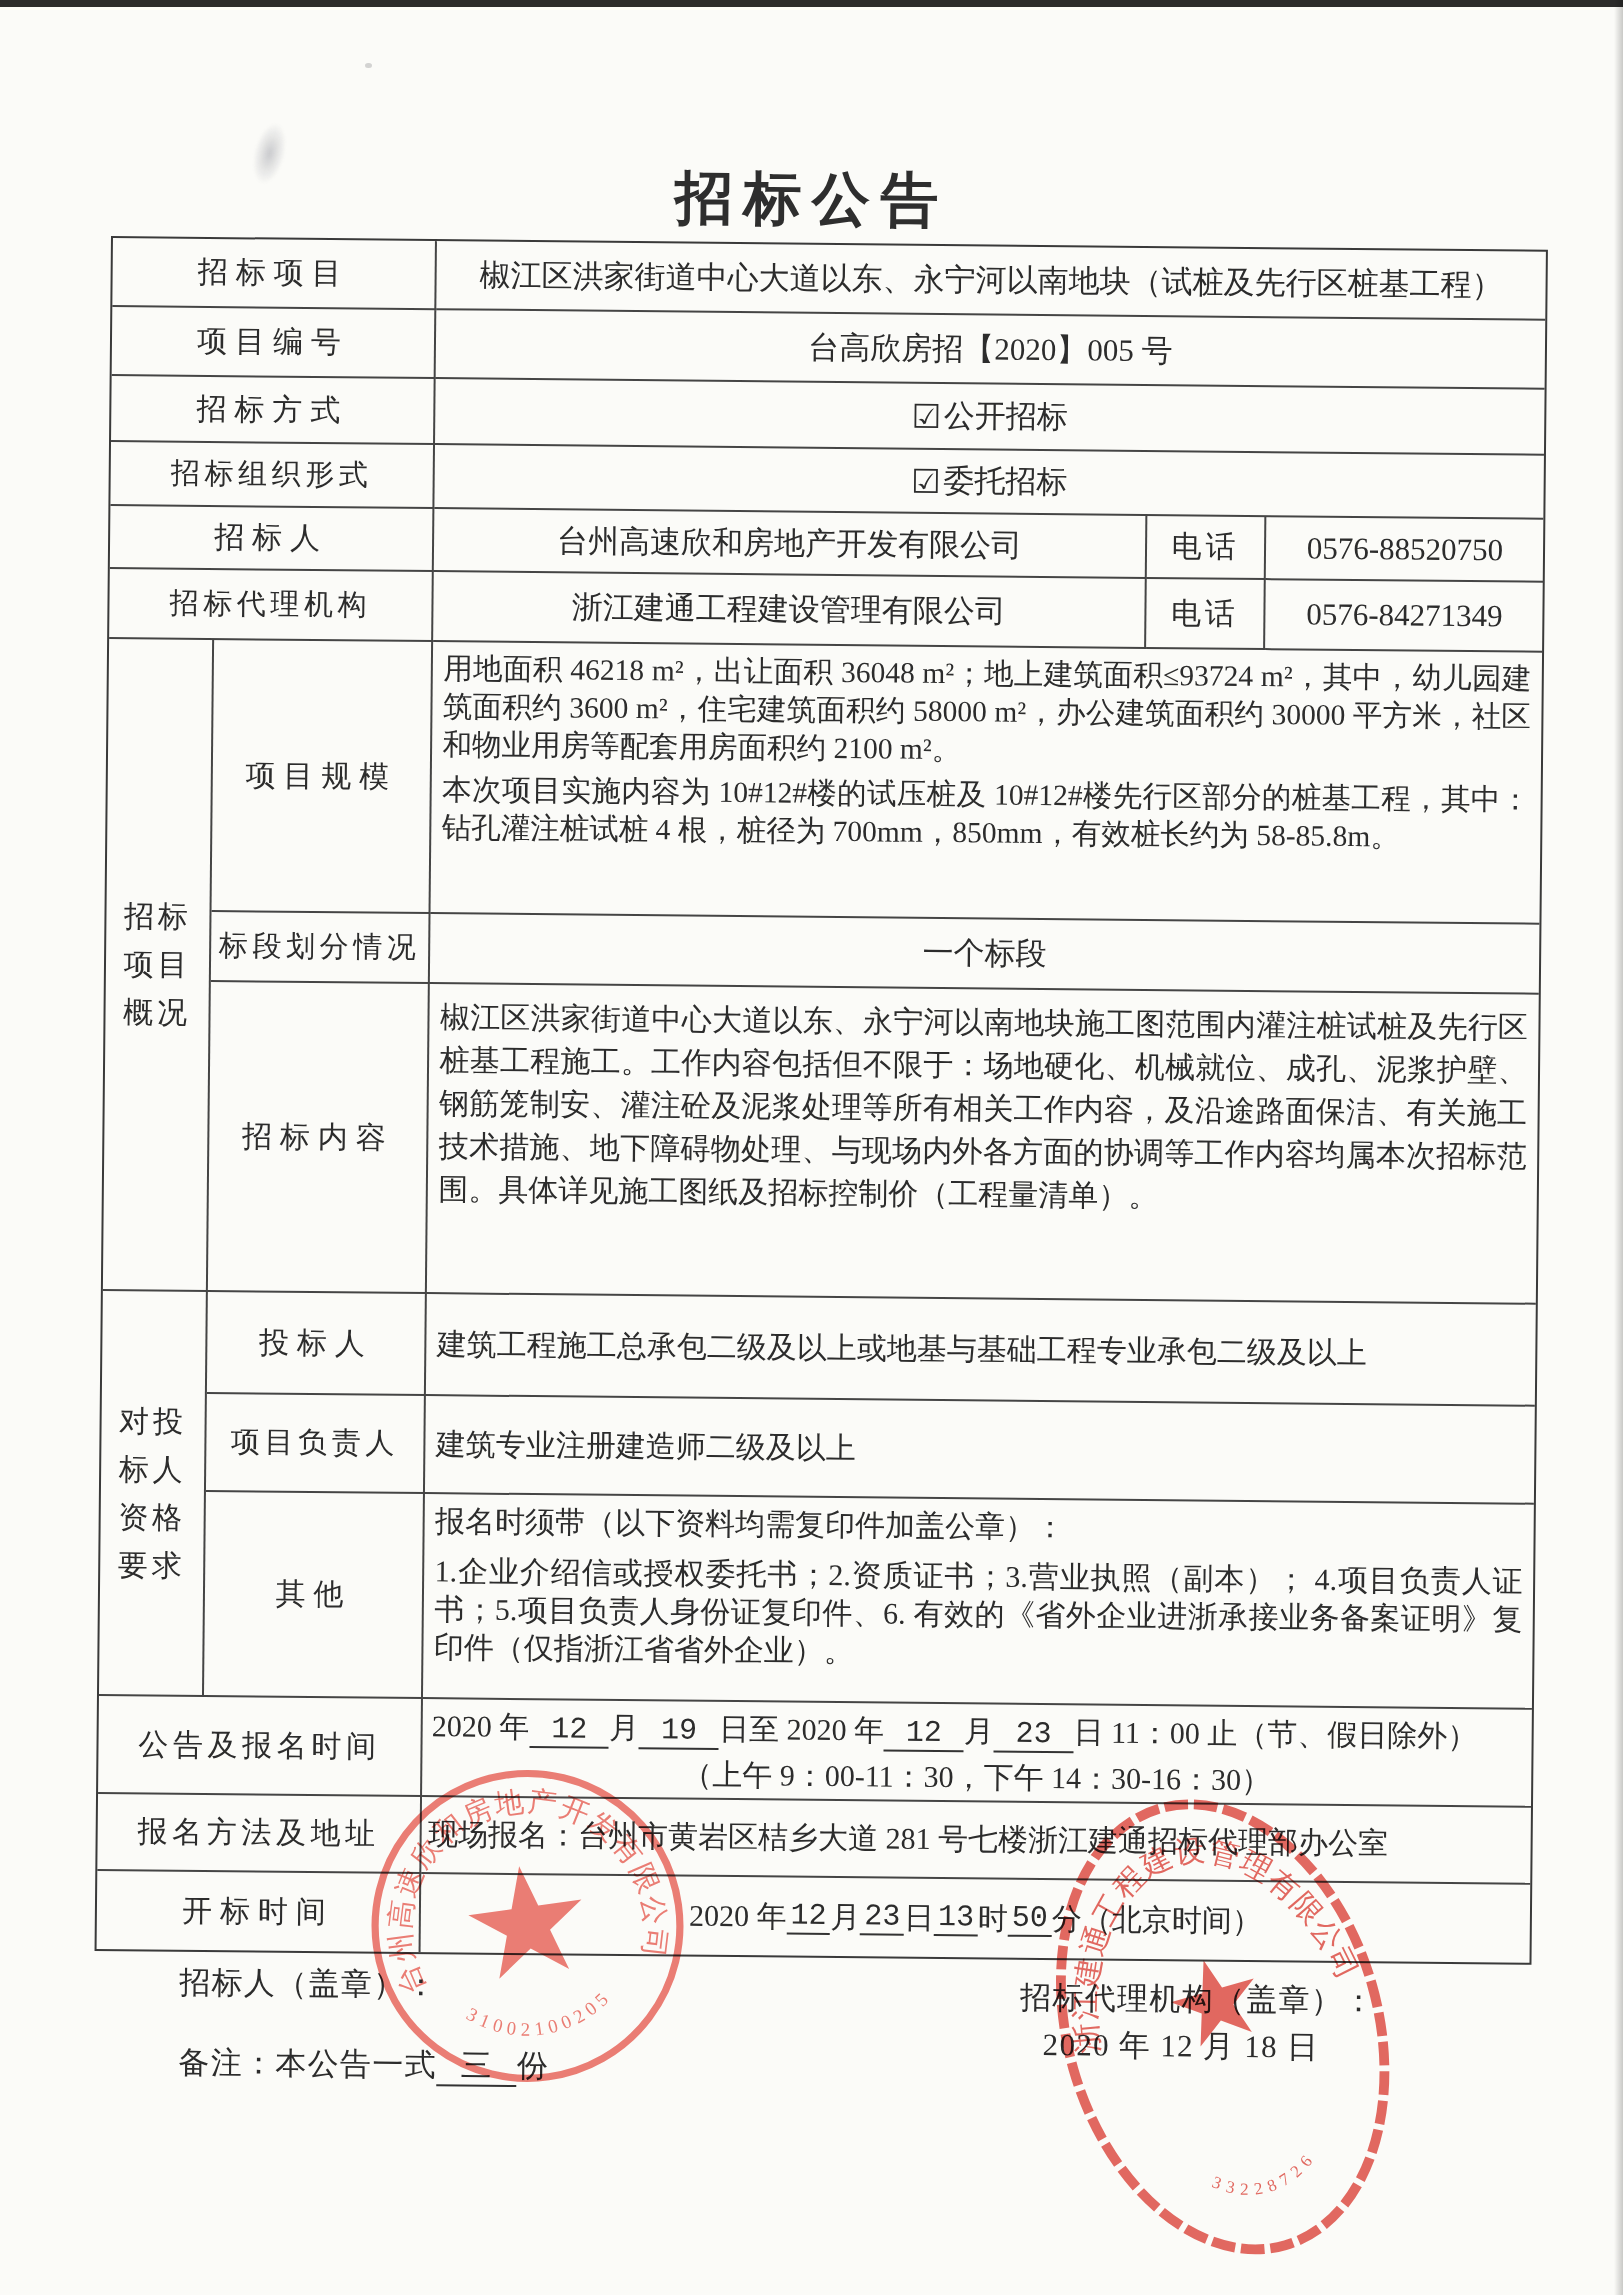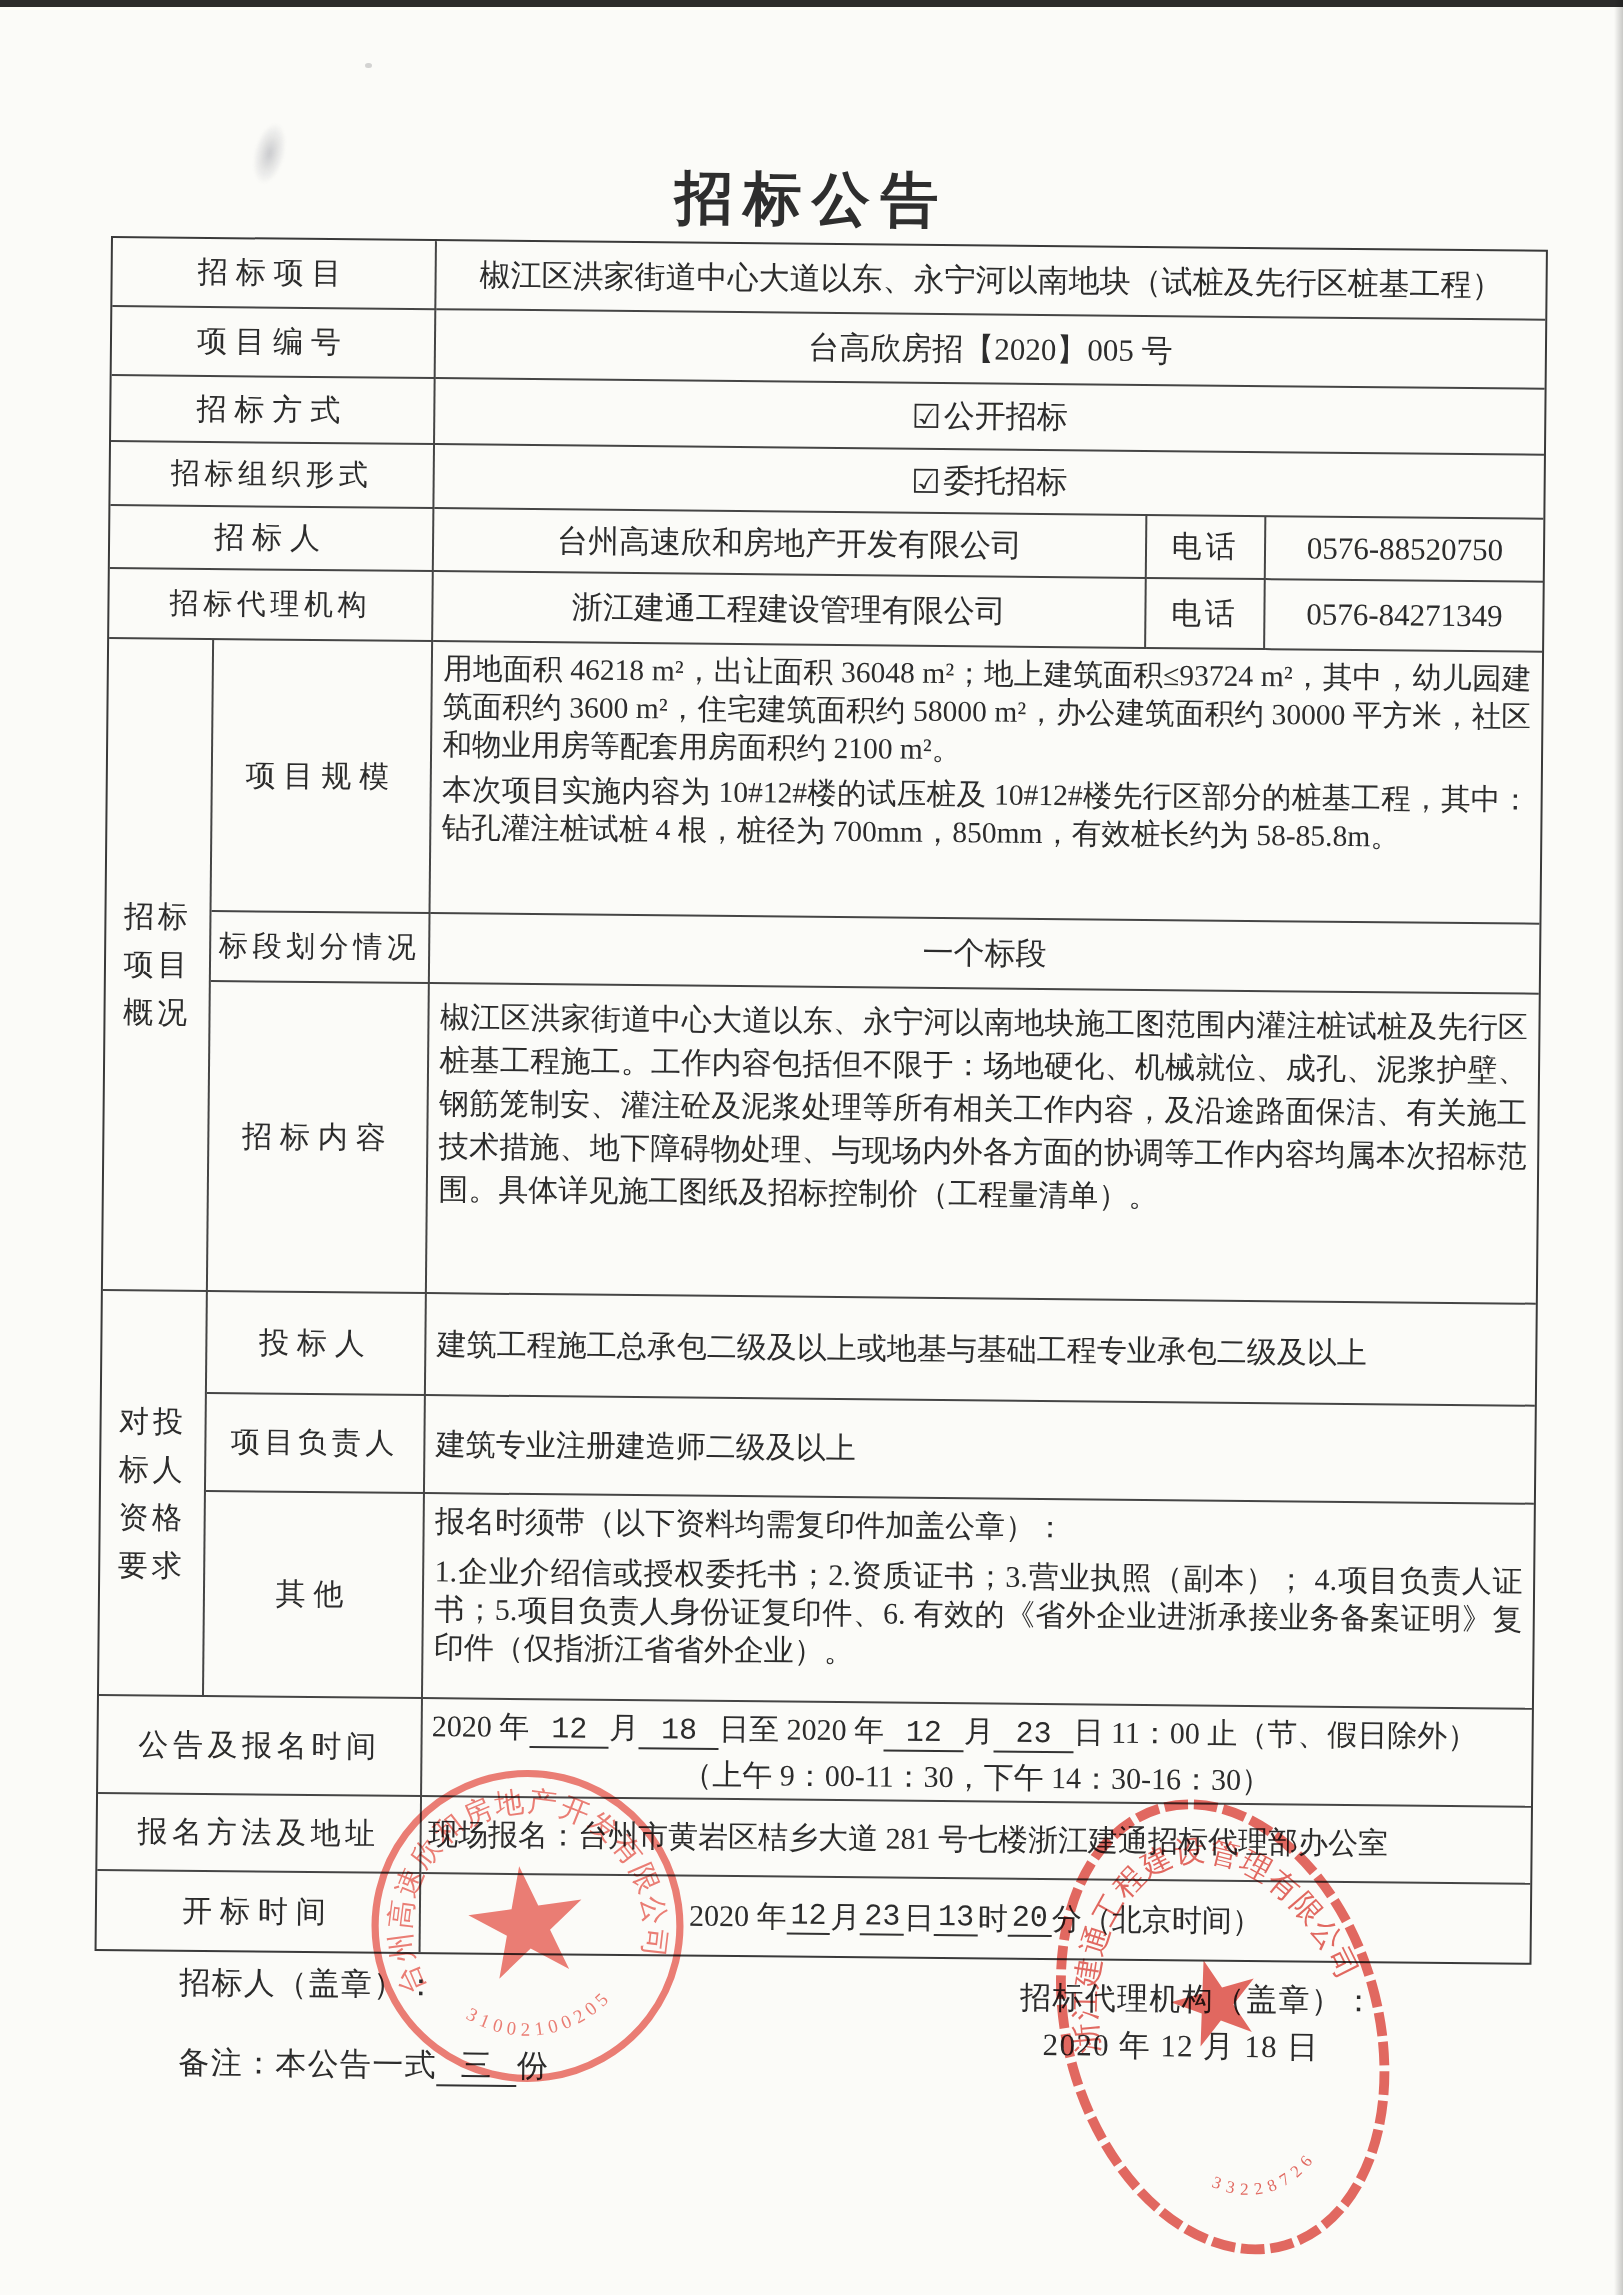--- a/index.html
+++ b/index.html
@@ -129,37 +129,37 @@
     <div class="cell val-l no-r" style="left:324px;top:1155px;width:1109px;height:98px;">建筑专业注册建造师二级及以上</div>
 
     <div class="cell lbl" style="left:105px;top:1253px;width:219px;height:205px;">其他</div>
     <div class="cell other-cell no-r" style="left:324px;top:1253px;width:1109px;height:205px;">
       <div>报名时须带（以下资料均需复印件加盖公章）：</div>
       <div class="list">1.企业介绍信或授权委托书；2.资质证书；3.营业执照（副本）； 4.项目负责人证书；5.项目负责人身份证复印件、6. 有效的《省外企业进浙承接业务备案证明》复印件（仅指浙江省省外企业）。</div>
     </div>
 
     <div class="cell lbl tight" style="left:0;top:1458px;width:324px;height:98px;font-size:30px;">公告及报名时间</div>
     <div class="cell time-cell no-r" style="left:324px;top:1458px;width:1109px;height:98px;">
-      <div class="l1"><span>2020 年</span><span class="u"> 12 </span><span>月</span><span class="u"> 18 </span><span>日至 2020 年</span><span class="u"> 12 </span><span>月</span><span class="u"> 23 </span><span>日 11：00 止（节、假日除外）</span></div>
+      <div class="l1"><span>2020 年</span><span class="u"> 12 </span><span>月</span><span class="u"> 19 </span><span>日至 2020 年</span><span class="u"> 12 </span><span>月</span><span class="u"> 23 </span><span>日 11：00 止（节、假日除外）</span></div>
       <div class="l2">（上午 9：00-11：30，下午 14：30-16：30）</div>
     </div>
 
     <div class="cell lbl tight" style="left:0;top:1555px;width:324px;height:78px;font-size:30px;">报名方法及地址</div>
     <div class="cell val-l no-r" style="left:324px;top:1555px;width:1109px;height:78px;padding:0 6.5px;">现场报名：台州市黄岩区桔乡大道 281 号七楼浙江建通招标代理部办公室</div>
 
     <div class="cell lbl no-b" style="left:0;top:1633px;width:324px;height:78px;">开标时间</div>
     <div class="cell val-c no-r no-b" style="left:324px;top:1633px;width:1109px;height:78px;font-size:30px;">
       <span>2020 年</span>
         <span class="u"> 12 </span>
         <span>月</span>
         <span class="u"> 23 </span>
         <span>日</span>
         <span class="u"> 13 </span>
         <span>时</span>
-        <span class="u"> 20 </span>
+        <span class="u"> 50 </span>
         <span>分（北京时间）</span>
     </div>
   </div>
 
   <div class="foot" style="left:196px;top:1961px;">招标人（盖章）：</div>
   <div class="foot" style="left:1037px;top:1968px;">招标代理机构（盖章）：</div>
   <div class="foot" style="left:1060px;top:2015px;">2020 年 12 月 18   日</div>
   <div class="foot" style="left:196px;top:2041px;">
     <span>备注：本公告一式</span><span class="u"> 三 </span><span>份</span>
   </div>

